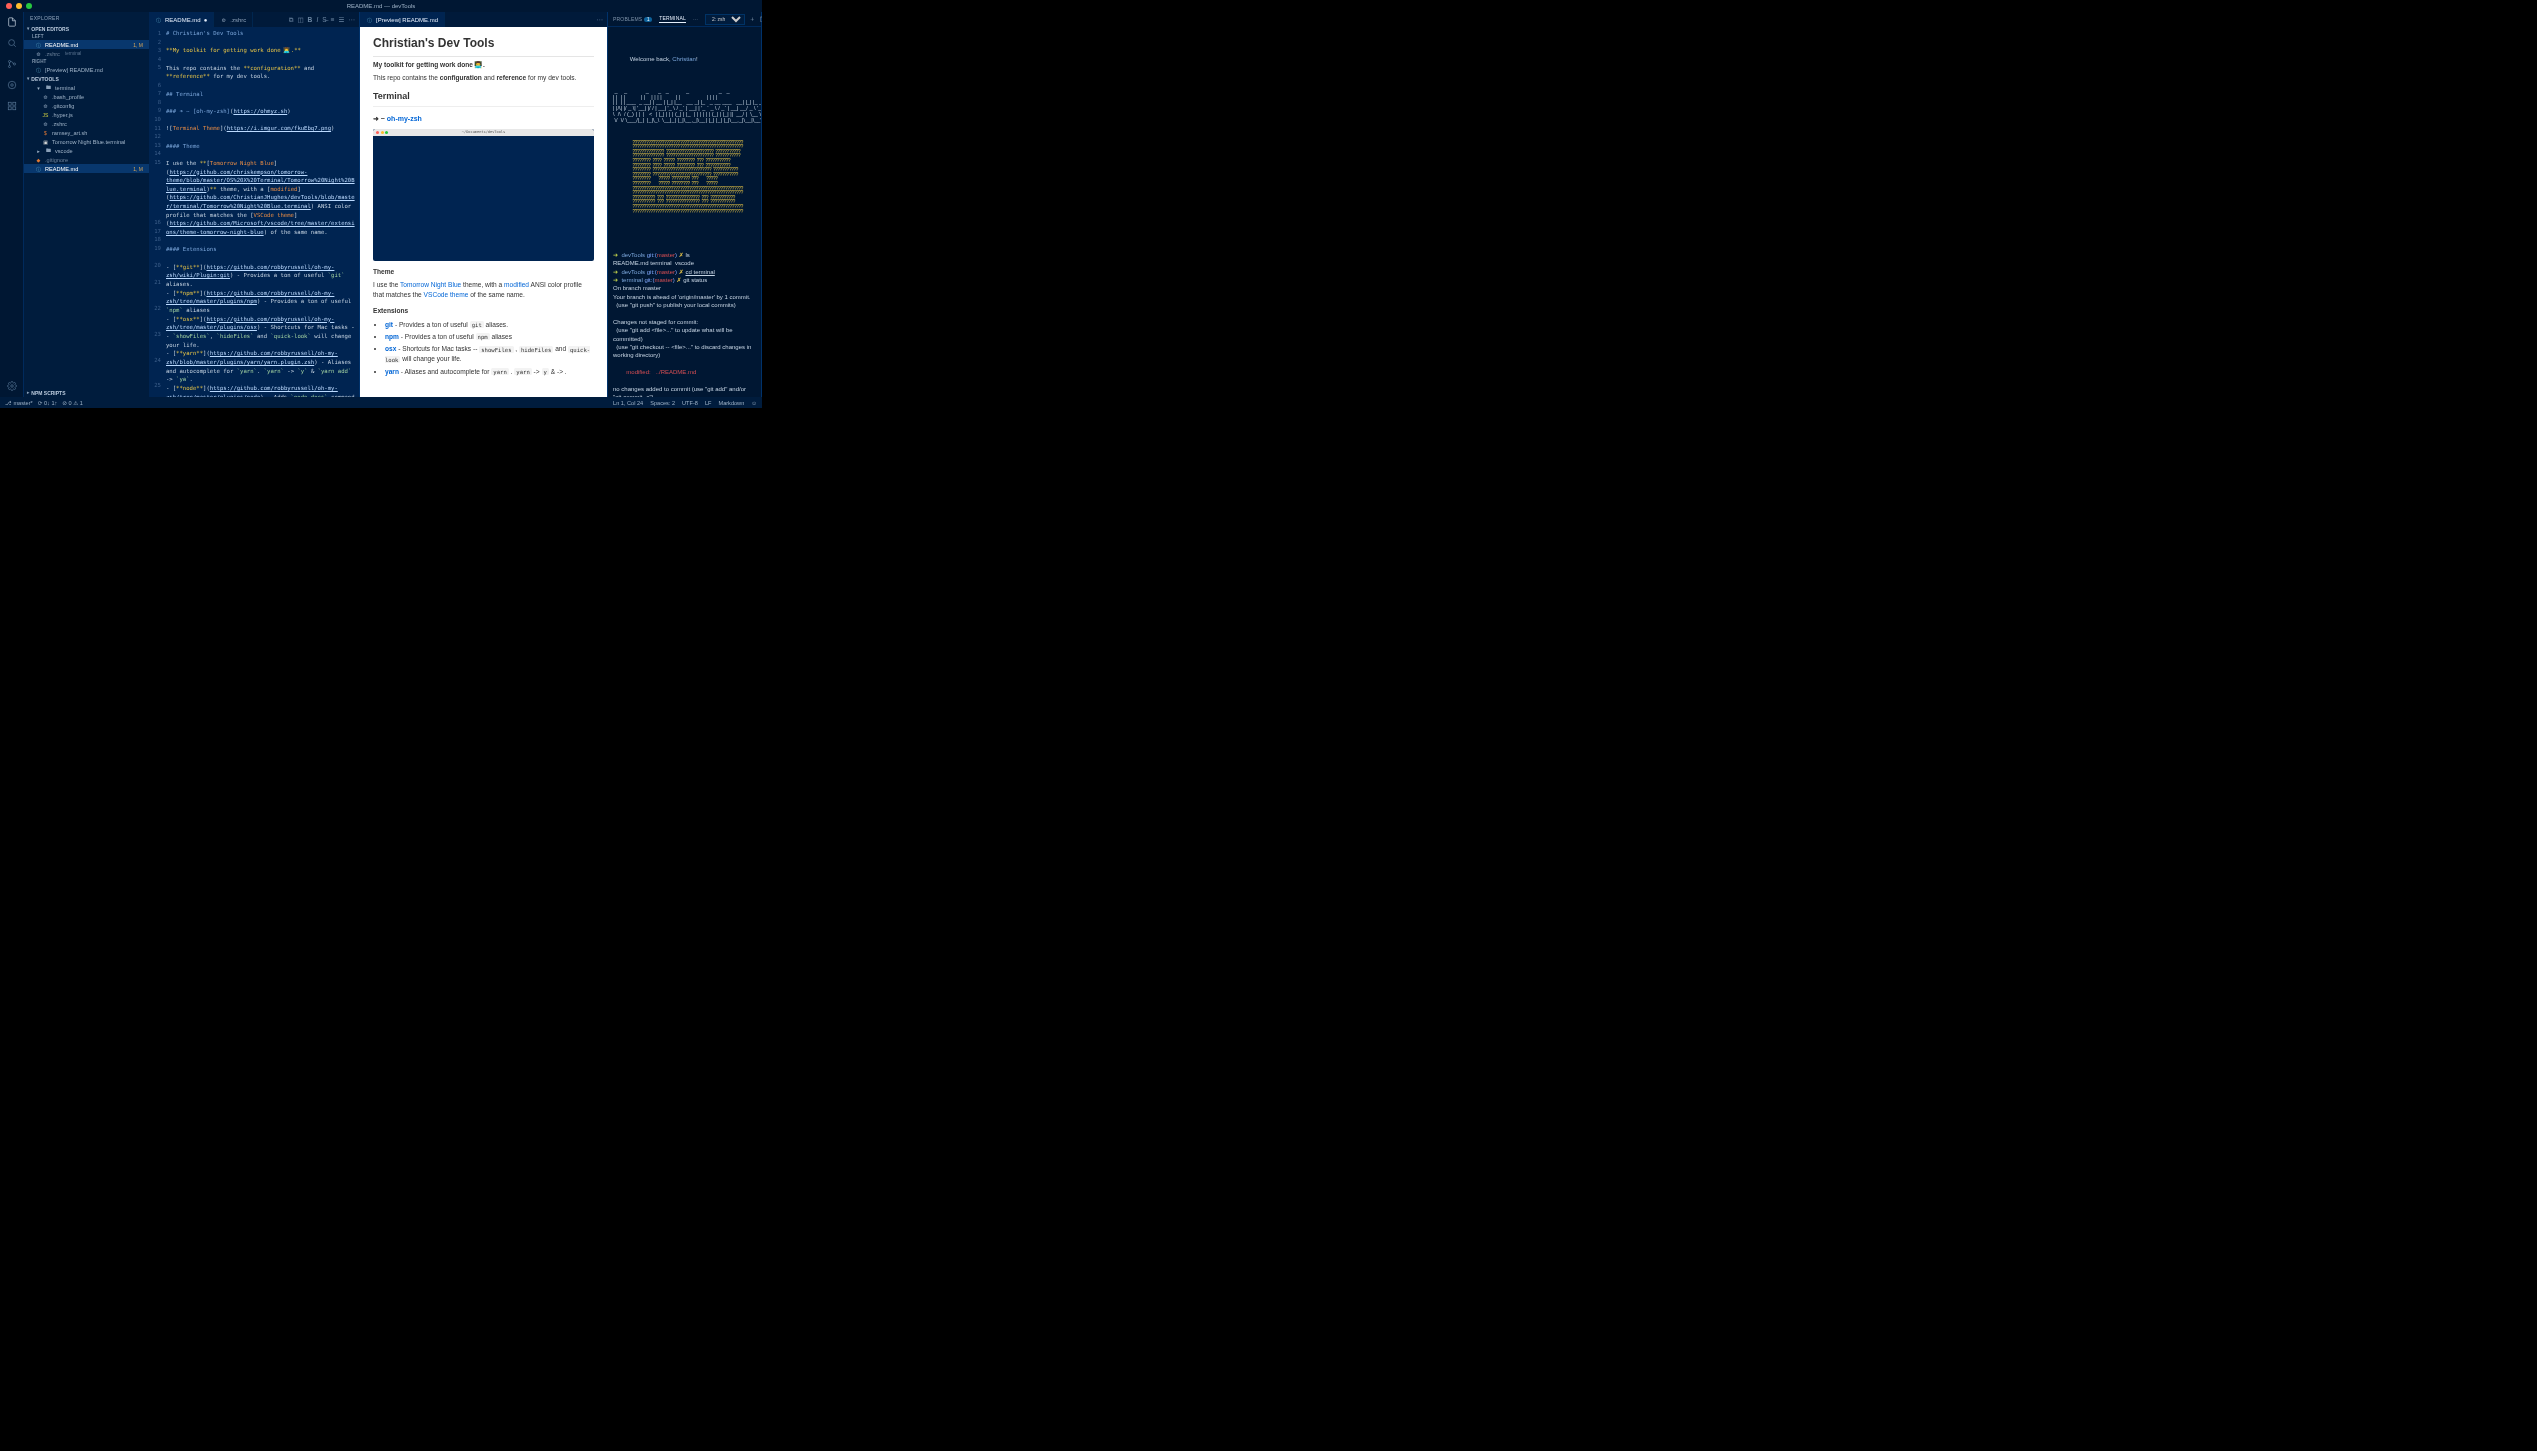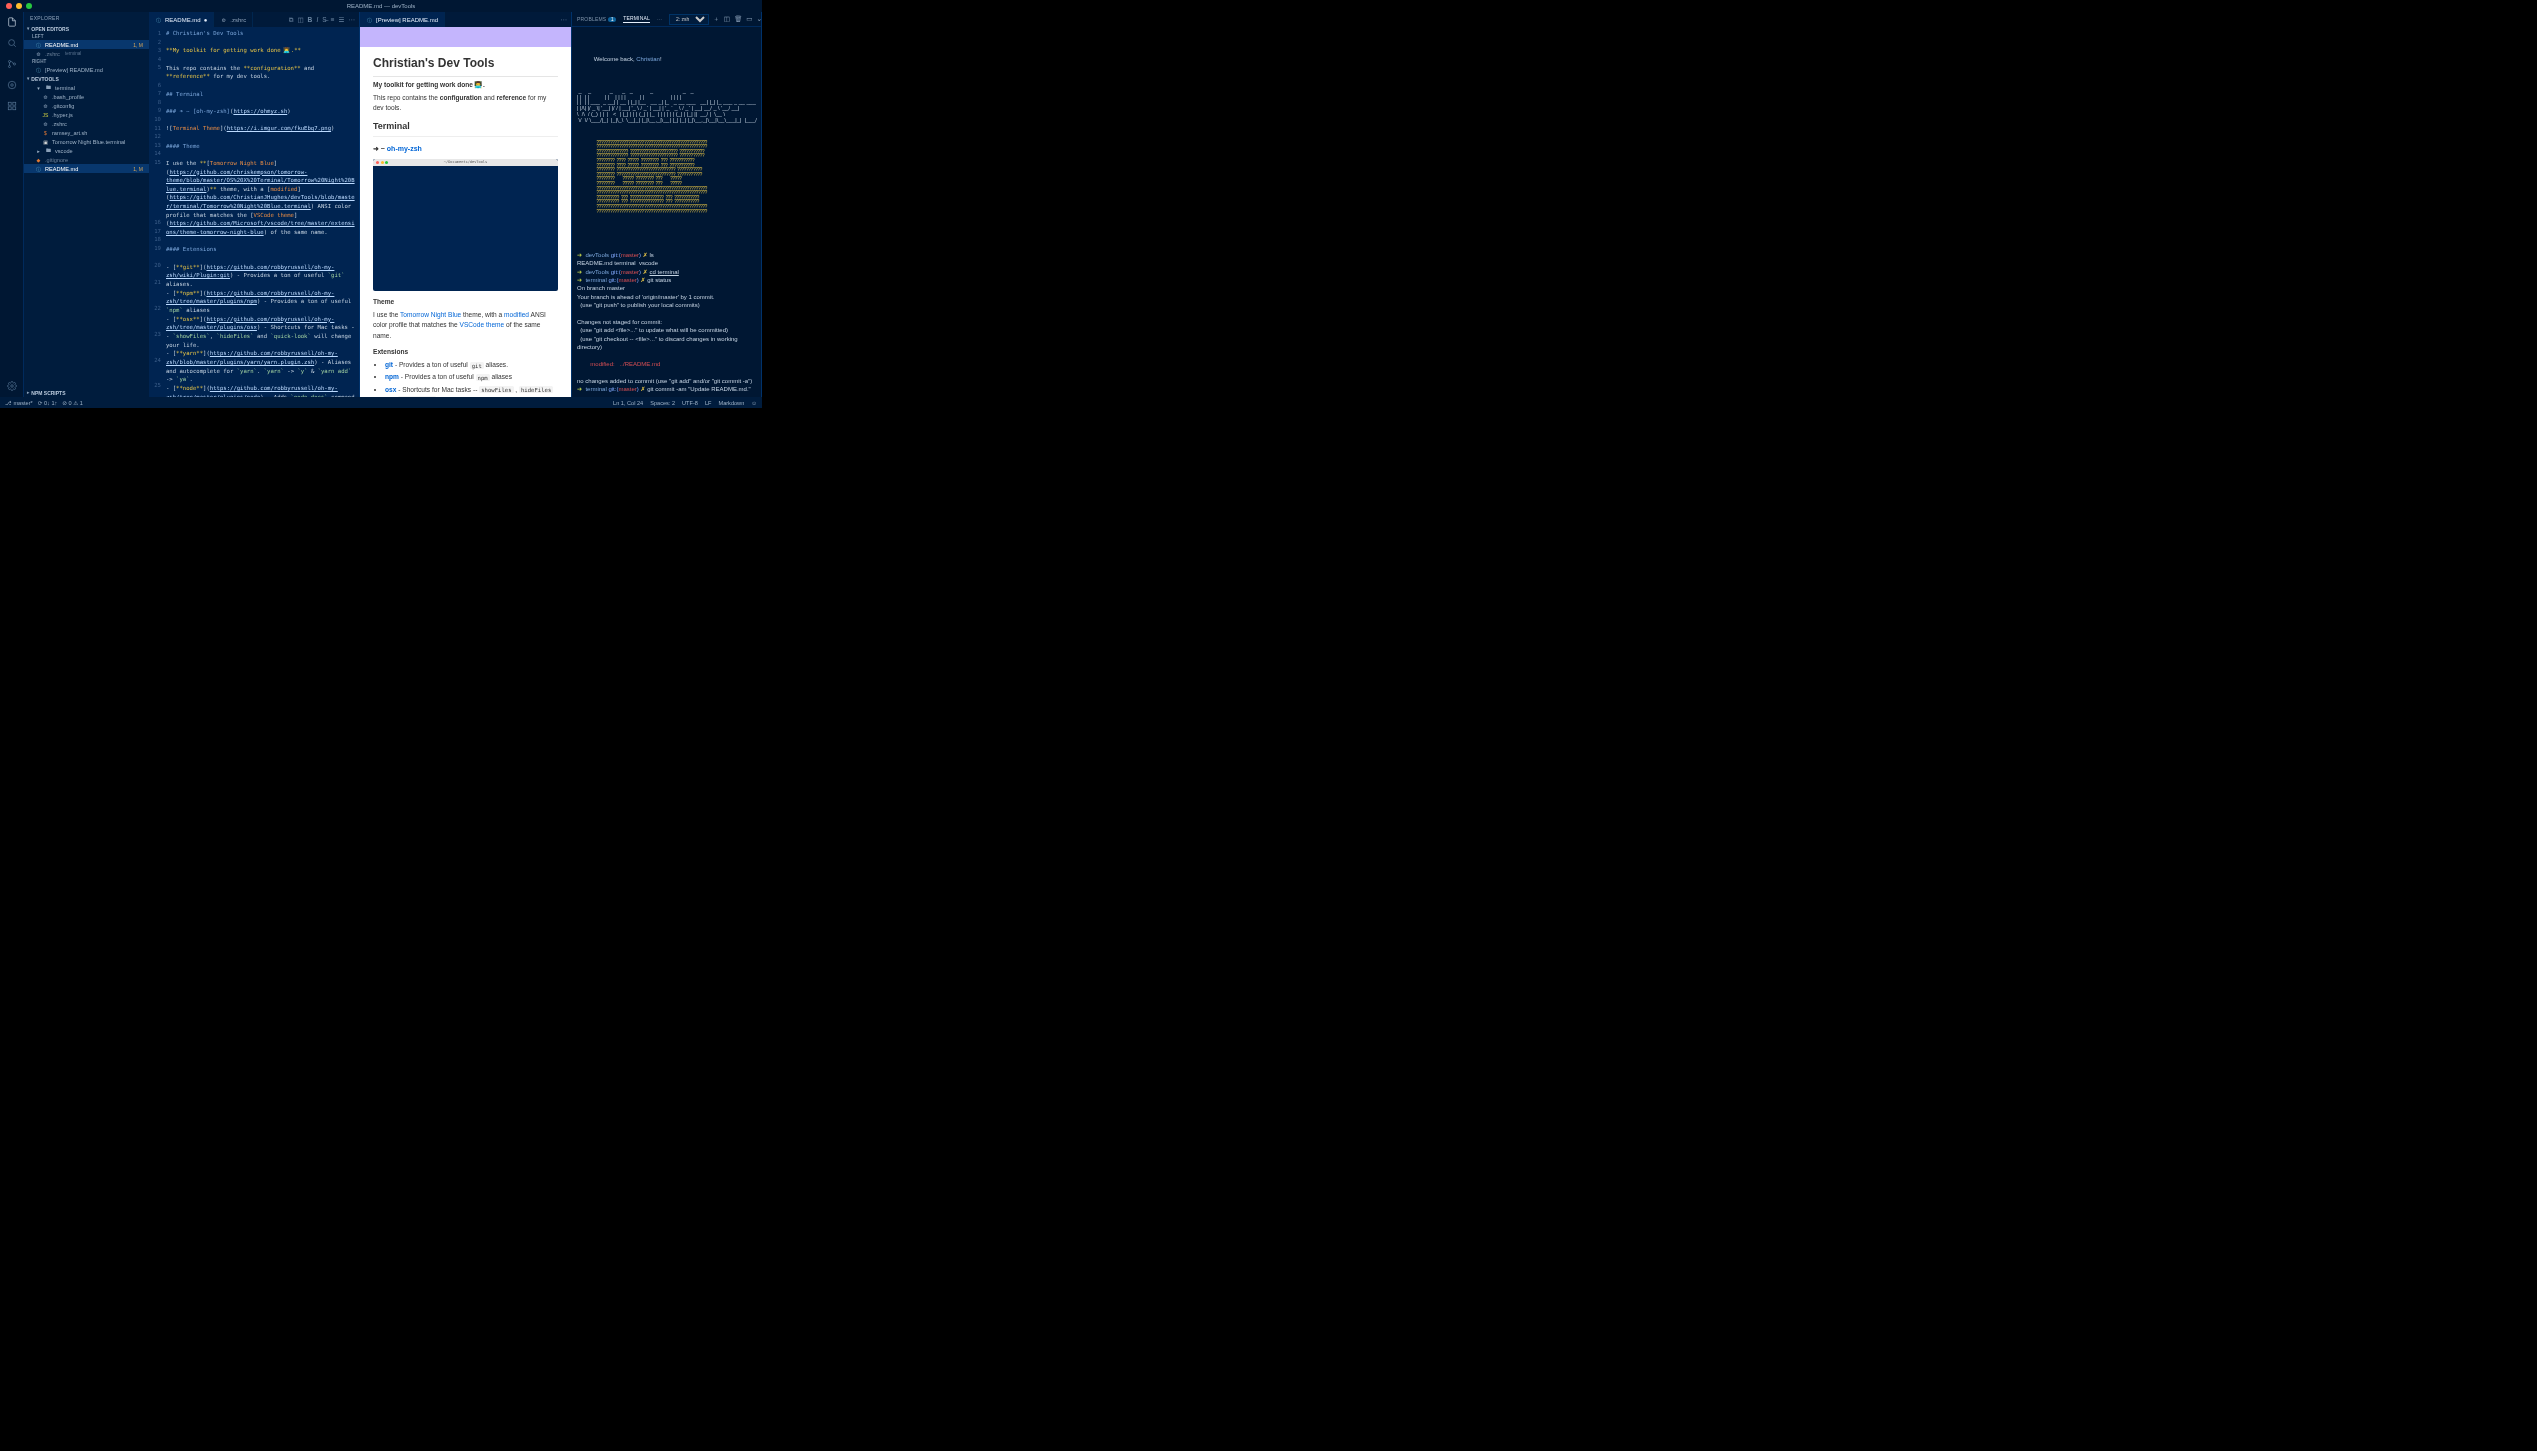--- a/index.html
+++ b/index.html
@@ -110,21 +110,21 @@
   min-width: 0;
 }
 .editor-pane {
   display: flex;
   flex-direction: column;
   background: #002451;
   min-width: 0;
   border-right: 0.5px solid #00326b;
 }
 .editor-pane.left { width: 211px; }
-.editor-pane.middle { width: 212px; background: #c4b5fd; gap: 20px; }
+.editor-pane.middle { width: 248px; background: #1d4ed8; }
 .editor-pane.right { flex: 1; }
 .tab-bar {
   display: flex;
   height: 15px;
   background: #001a3a;
   align-items: stretch;
   font-size: 6px;
 }
 .tab {
   display: flex; align-items: center; gap: 3px;

